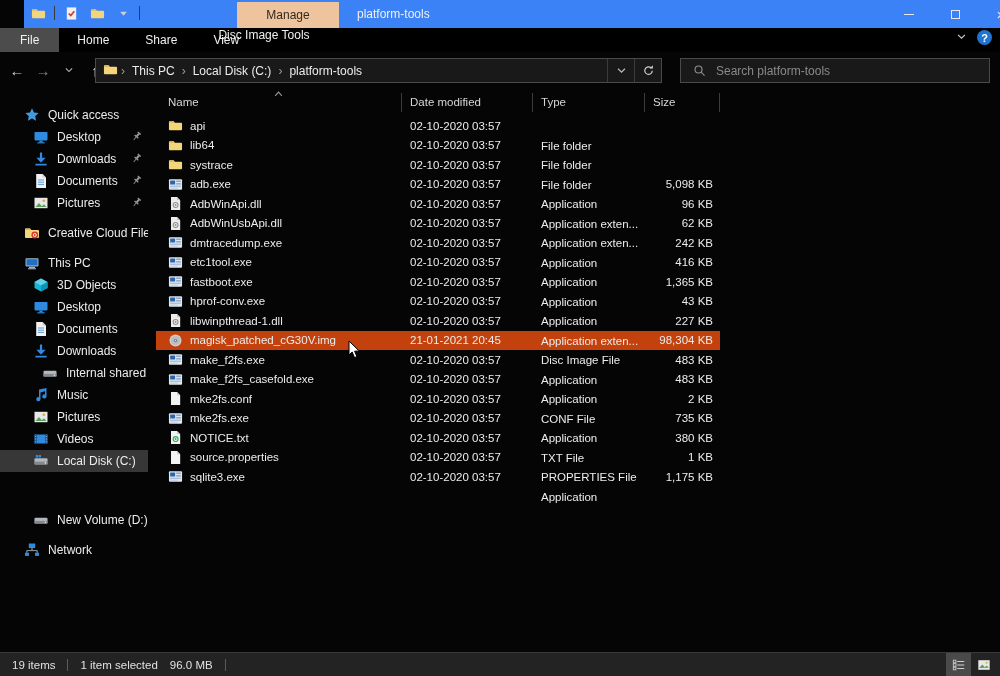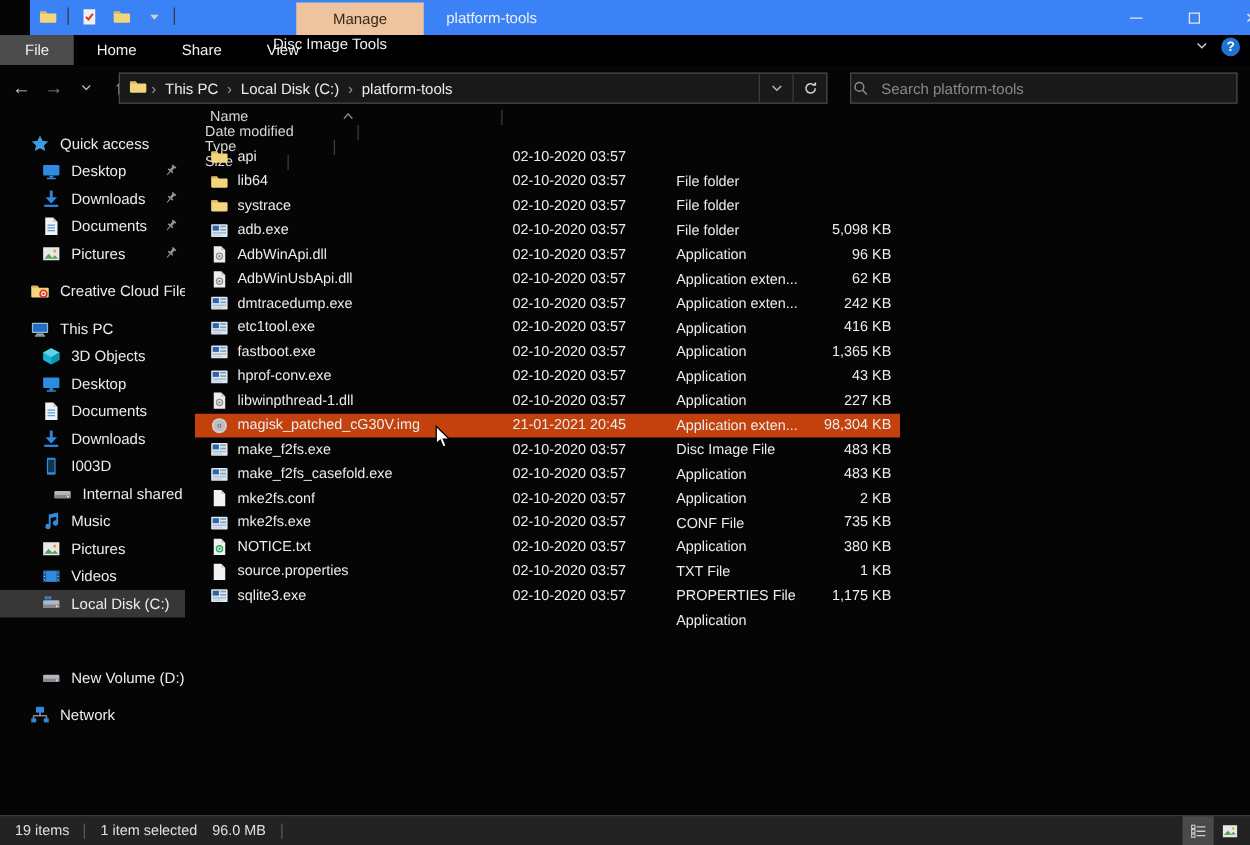--- a/index.html
+++ b/index.html
@@ -42,37 +42,37 @@
   .addressbox { position:absolute; left:95px; top:6px; width:567px; height:25px;
     background:#191919; border:1px solid #4a4a4a; display:flex; align-items:center; }
   .addr-crumbs { flex:1; display:flex; align-items:center; height:100%; padding-left:7px; }
   .crumb-folder svg { width:15px; height:15px; margin-right:2px; }
   .crumb { padding:0 6px; color:#ececec; display:flex; align-items:center; height:100%; }
   .crumb-sep { color:#9a9a9a; font-size:12px; padding:0 1px; }
   .addr-btn { width:27px; height:100%; border-left:1px solid #3c3c3c; display:flex; align-items:center; justify-content:center; }
   .addr-btn svg { width:11px; height:11px; }
   .refresh-btn svg { width:13px; height:13px; }
   .searchbox { position:absolute; left:680px; top:6px; width:310px; height:25px;
-    background:#191919; border:1px solid #4a4a4a; display:flex; align-items:center; padding-left:1px; gap:10px; }
+    background:#191919; border:1px solid #4a4a4a; display:flex; align-items:center; padding-left:12px; gap:10px; }
   .searchbox svg { width:13px; height:13px; }
   .searchbox input { background:transparent; border:none; outline:none; color:#e0e0e0;
     font-family:"Liberation Sans",sans-serif; font-size:12px; width:250px; }
   .searchbox input::placeholder { color:#8a8a8a; }
   
   .sidebar { position:absolute; left:0; top:88px; width:148px; bottom:24px; background:#050505; padding-top:16px; overflow:hidden; }
   .side-item { position:relative; height:22px; display:flex; align-items:center; gap:8px; color:#ececec; font-size:12px; white-space:nowrap; }
   .side-item.gap { margin-top:8px; }
   .side-item.selected { background:#373737; }
   .side-item .sicon { width:16px; height:16px; flex:0 0 16px; }
   .side-item .sicon svg { width:16px; height:16px; }
   .side-item .pin { position:absolute; right:5px; top:4px; width:13px; height:13px; }
   .side-item .pin svg { width:13px; height:13px; }
   
   .filelist { position:absolute; left:156px; top:88px; width:564px; bottom:24px; }
-  .cols-head { position:relative; height:28px; display:flex; align-items:flex-start; color:#d6d6d6; font-size:11.5px;flex-direction:column; }
+  .cols-head { position:relative; height:28px; display:flex; align-items:center; color:#d6d6d6; font-size:11.5px; }
   .hc { height:19px; display:flex; align-items:center; padding-left:8px; border-right:1px solid #3c3c3c; }
   .hc.name { width:246px; padding-left:12px; }
   .hc.date { width:131px; }
   .hc.type { width:112px; }
   .hc.size { width:75px; }
   .sort-caret { position:absolute; left:118px; top:0px; }
   .sort-caret svg { width:9px; height:8px; }
   .rows { position:absolute; left:0; top:28px; width:564px; }
   .frow { display:flex; align-items:center; height:19.5px; font-size:11.5px; color:#ececec; }
   .frow.selected { background:#c2410c; }
@@ -331,28 +331,20 @@
   </div>
       <div class="side-item" style="padding-left: 33px;">
     <span class="sicon"><svg viewBox="0 0 16 16">
             <rect x="6.9" y="1.5" width="2.2" height="5.8" fill="#2e8be0"></rect>
             <path d="M3.4 6.8h9.2L8 11.8z" fill="#2e8be0"></path>
             <rect x="2.4" y="12.8" width="11.2" height="1.7" fill="#2e8be0"></rect>
           </svg></span>
     <span>Downloads</span>
 
   </div>
-      <div class="side-item" style="padding-left: 33px;">
-    <span class="sicon"><svg viewBox="0 0 16 16">
-            <rect x="4.5" y="1.2" width="7" height="13.6" rx="1" fill="#2e8be0"></rect>
-            <rect x="5.5" y="2.8" width="5" height="10" fill="#12344f"></rect>
-          </svg></span>
-    <span>I003D</span>
-
-  </div>
       <div class="side-item" style="padding-left: 42px;">
     <span class="sicon"><svg viewBox="0 0 16 16">
             <rect x="1.5" y="5.8" width="13" height="5.8" rx="1" fill="#b3b8be"></rect>
             <rect x="1.5" y="8.9" width="13" height="2.7" fill="#83898f"></rect>
             <circle cx="12.4" cy="10.2" r=".8" fill="#e8e8e8"></circle>
           </svg></span>
     <span>Internal shared sto</span>
 
   </div>
       <div class="side-item" style="padding-left: 33px;">

